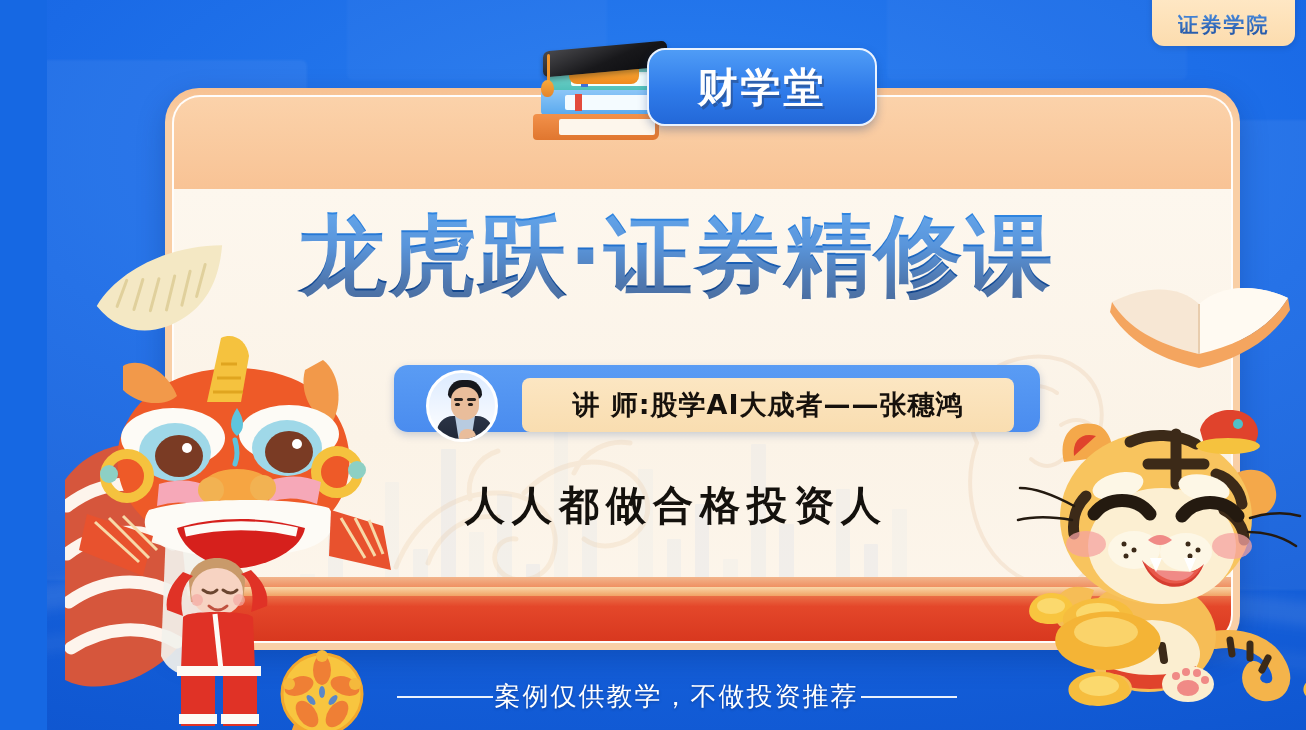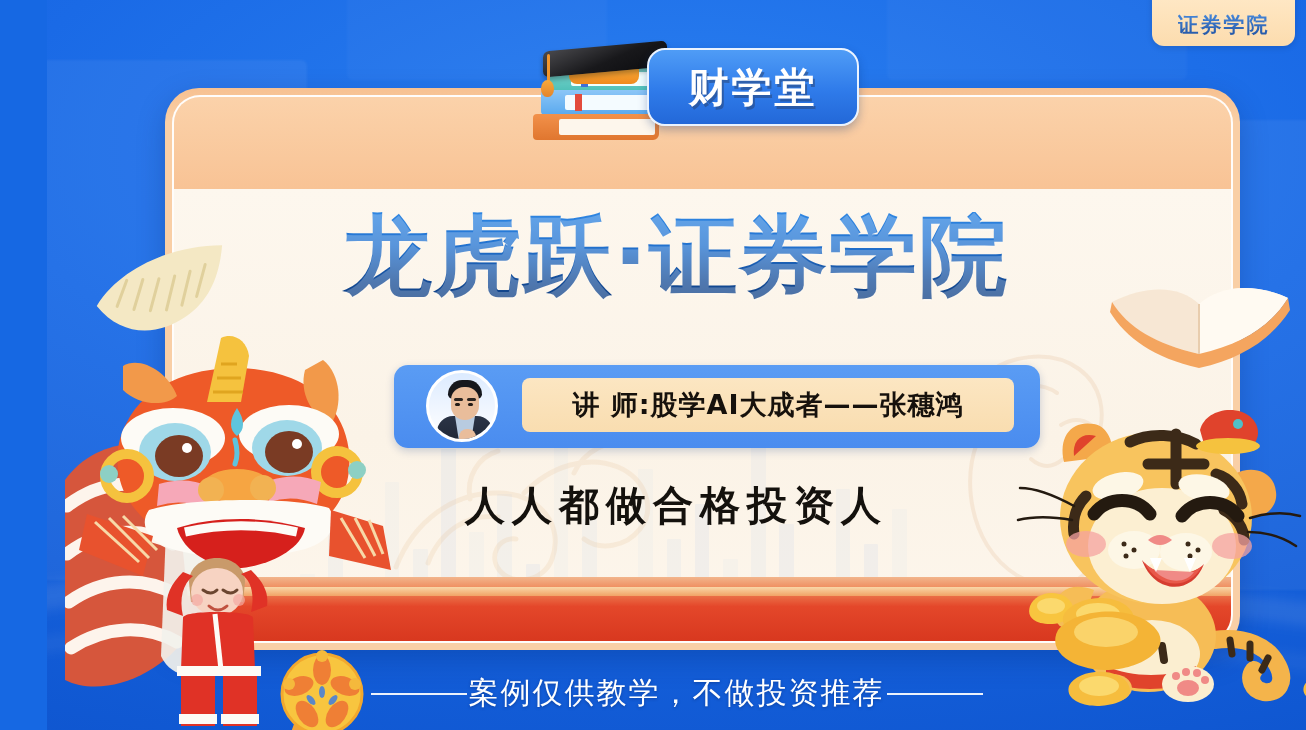--- a/index.html
+++ b/index.html
@@ -91,21 +91,21 @@
     background:linear-gradient(180deg,#f2b58c 0%,#ef8b5c 18%,#e4472a 46%,#d8381f 100%);
   }
   .stage-band:before{
     content:""; position:absolute; left:0; right:0; top:10px; height:9px;
     background:linear-gradient(180deg,#f9d7a8,#f1a366);
   }
 
   
   .logo{ position:absolute; left:476px; top:6px; width:360px; height:150px; }
   .logo-plate{
-    position:absolute; left:124px; top:42px; width:212px; height:78px;
+    position:absolute; left:124px; top:42px; width:230px; height:78px;
     border-radius:18px;
     background:linear-gradient(180deg,#4f9cf6 0%,#2f7bea 55%,#2368d8 100%);
     border:2.5px solid #eaf3ff;
     box-shadow:0 4px 10px rgba(10,50,120,.3);
     display:flex; align-items:center; justify-content:center;
   }
   .logo-plate span{
     font-size:40px; font-weight:900; color:#fff; letter-spacing:3px;
     font-family:"DejaVu Sans","Liberation Sans",sans-serif;
     text-shadow:2px 3px 0 rgba(40,70,120,.55);
@@ -140,21 +140,21 @@
     font-size:88px; font-weight:900; letter-spacing:2px;
     font-family:"DejaVu Sans","Liberation Sans",sans-serif;
     background:linear-gradient(180deg,#2f86e2 0%,#2272cf 38%,#154c97 78%,#0f3f83 100%);
     -webkit-background-clip:text; background-clip:text; color:transparent;
     text-shadow:0 2px 0 rgba(255,255,255,.25);
     line-height:1;
   }
 
   
   .instructor{
-    position:absolute; left:347px; top:365px; width:646px; height:83px;
+    position:absolute; left:347px; top:365px; width:646px; height:67px;
     background:linear-gradient(180deg,#5a9cf4 0%,#4a8cef 100%);
     border-radius:14px;
     box-shadow:0 3px 8px rgba(20,60,130,.22);
     text-align:center;
   }
   .avatar{
     position:absolute; left:32px; top:5px; width:72px; height:72px; border-radius:50%;
     border:3px solid #ffffff; overflow:hidden;
     background:linear-gradient(180deg,#dcebff 0%,#f2f7ff 60%,#ffffff 100%);
   }
@@ -181,21 +181,21 @@
   .tagline{
     position:absolute; left:0; right:0; top:478px; text-align:center;
     font-size:40px; font-weight:700; color:#14110d; letter-spacing:7px;
     font-family:"DejaVu Serif","Liberation Serif",serif;
   }
 
   
   .disclaimer{
     position:absolute; left:0; right:0; bottom:16px;
     display:flex; align-items:center; justify-content:center; gap:2px;
-    color:#ffffff; font-size:30px; letter-spacing:2px;
+    color:#ffffff; font-size:26px; letter-spacing:2px;
     font-family:"DejaVu Sans","Liberation Sans",sans-serif;
     text-shadow:0 1px 3px rgba(0,20,60,.35);
   }
   .rule{ width:96px; height:2px; background:rgba(255,255,255,.92); }
 
   
   .paper{
     position:absolute; left:42px; top:242px; width:150px; height:96px;
     transform:rotate(-10deg);
   }
@@ -330,21 +330,21 @@
         <div class="cap-board"></div>
         <div class="tassel"></div>
         <div class="tassel-ball"></div>
       </div>
     </div>
     <div class="logo-plate">
       <span>财学堂</span>
     </div>
   </div>
 
-  <div class="title">龙虎跃·证券学院</div>
+  <div class="title">龙虎跃·证券精修课</div>
 
   <div class="instructor">
     <div class="avatar">
       <div class="av-suit"></div>
       <div class="av-shirt"></div>
       <div class="av-hair"></div>
       <div class="av-face"></div>
       <div class="av-brow l"></div>
         <div class="av-brow r"></div>
       <div class="av-eye l"></div>

